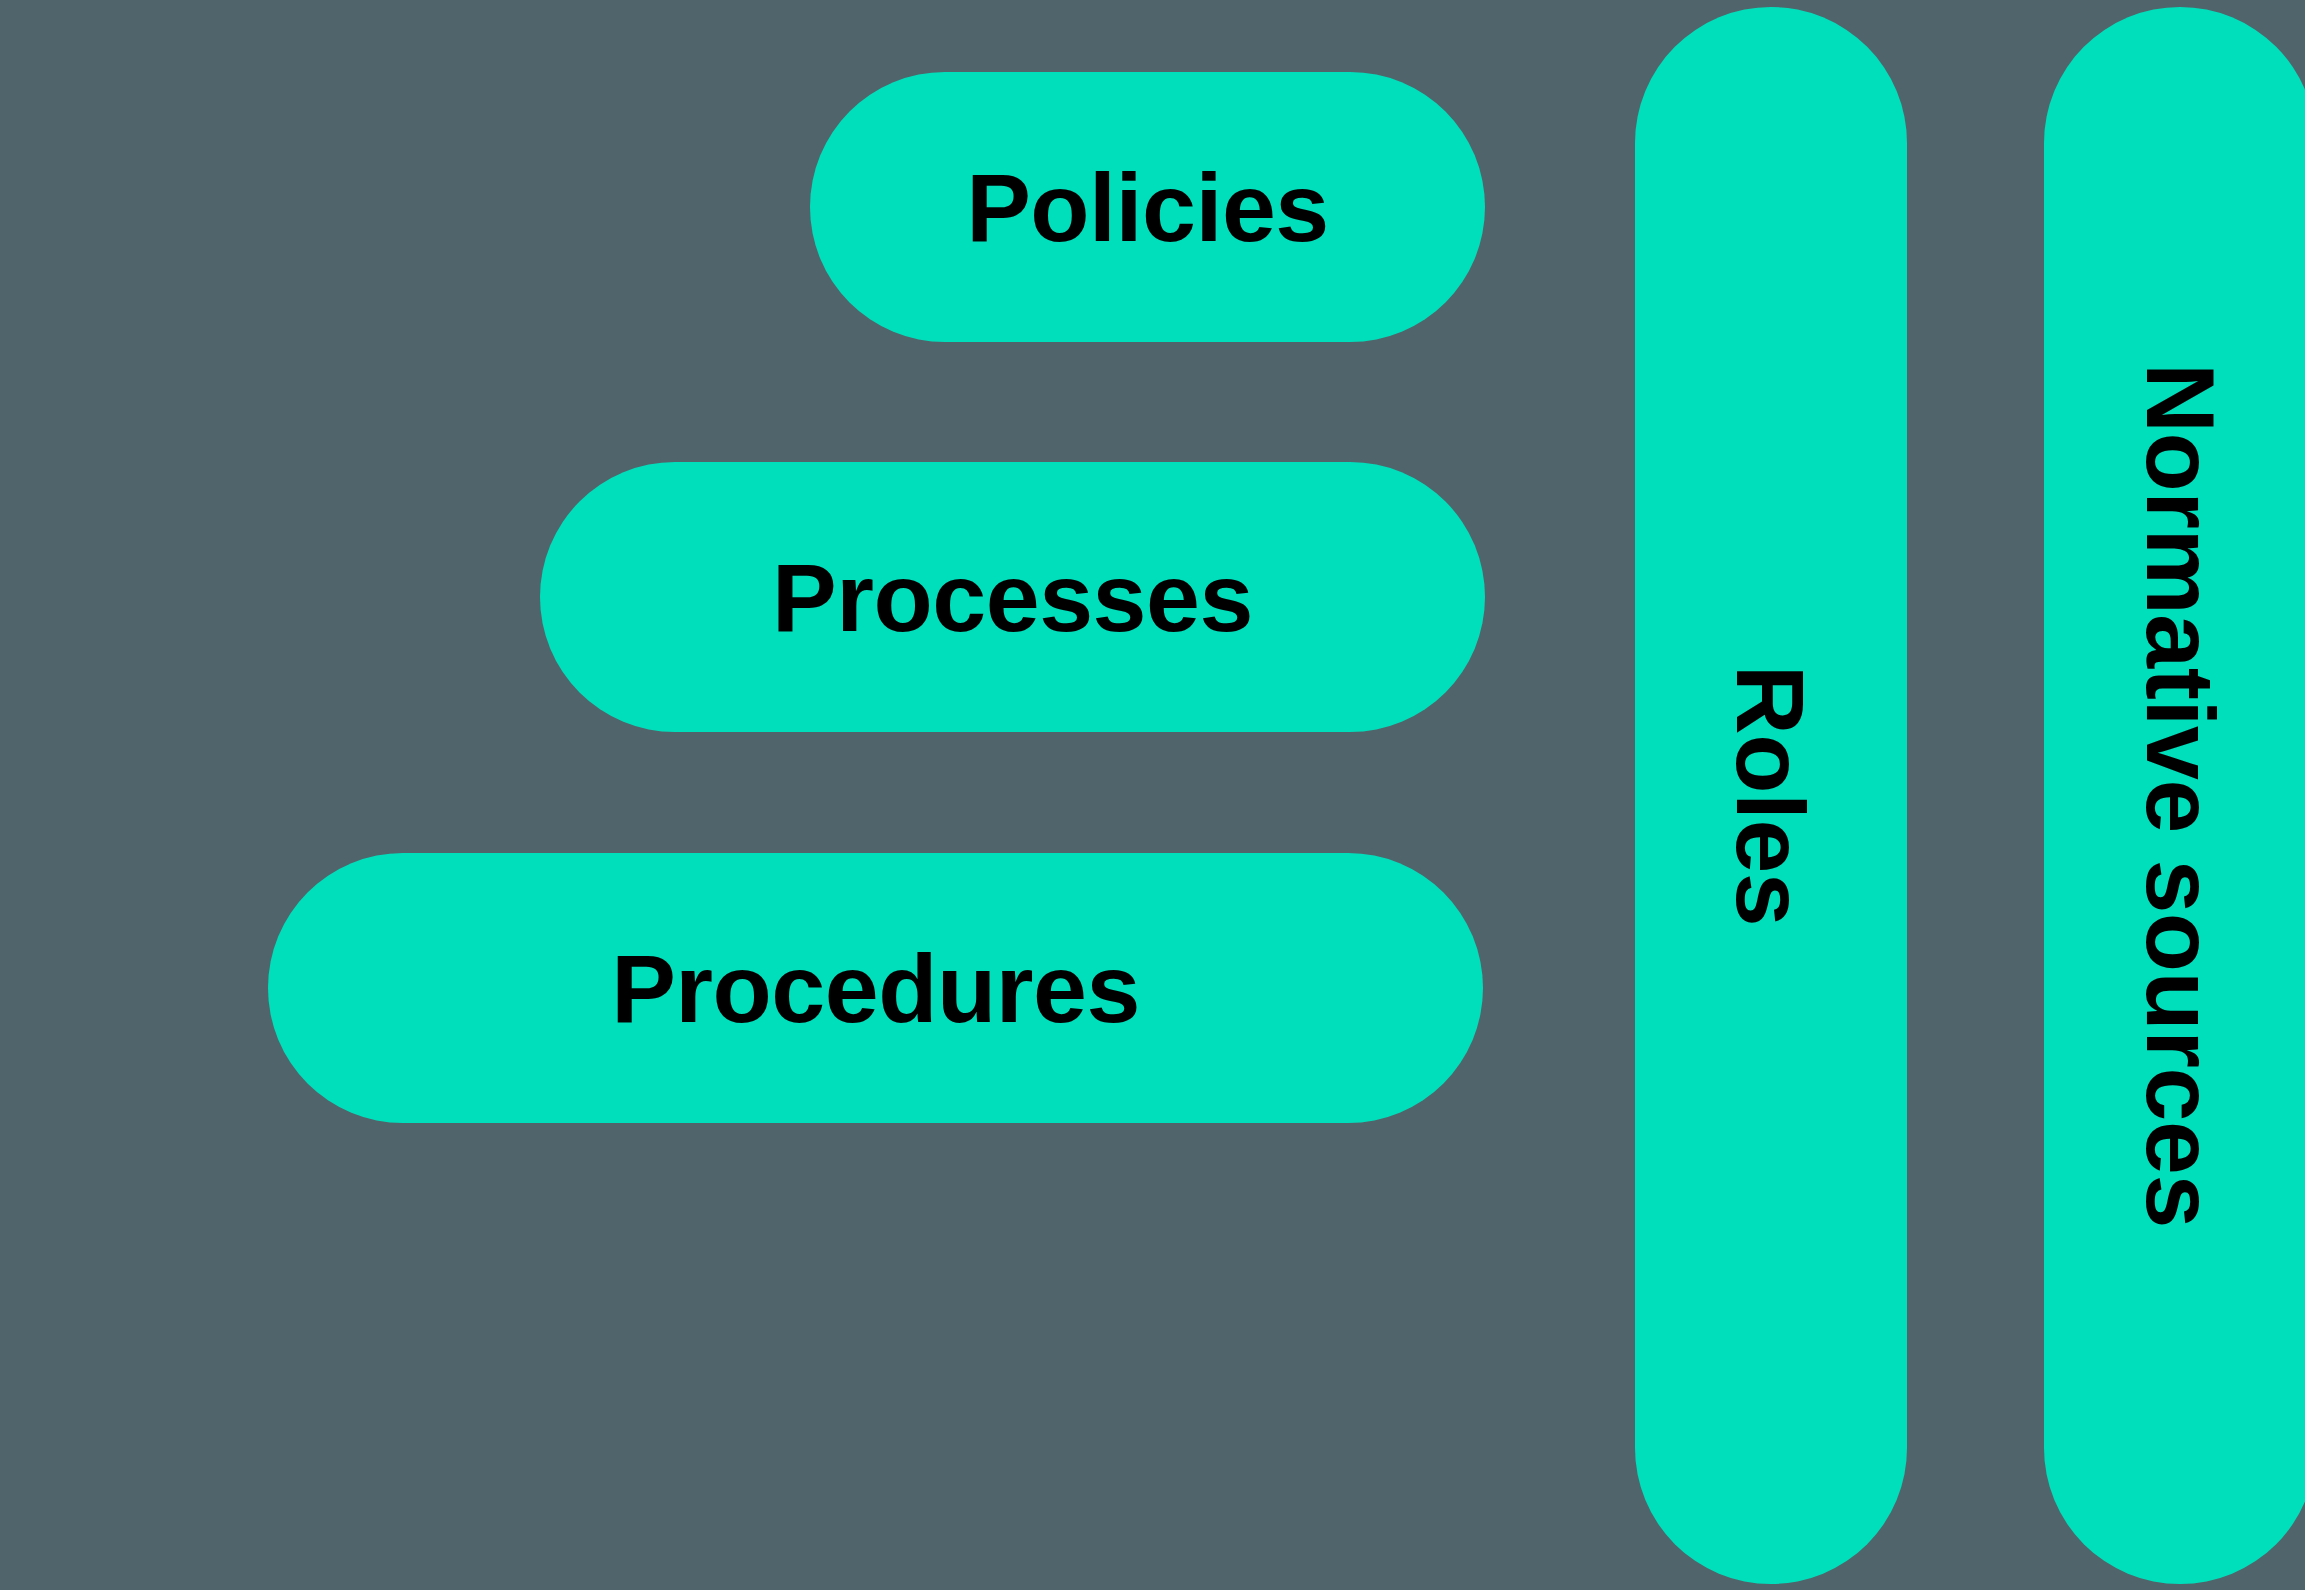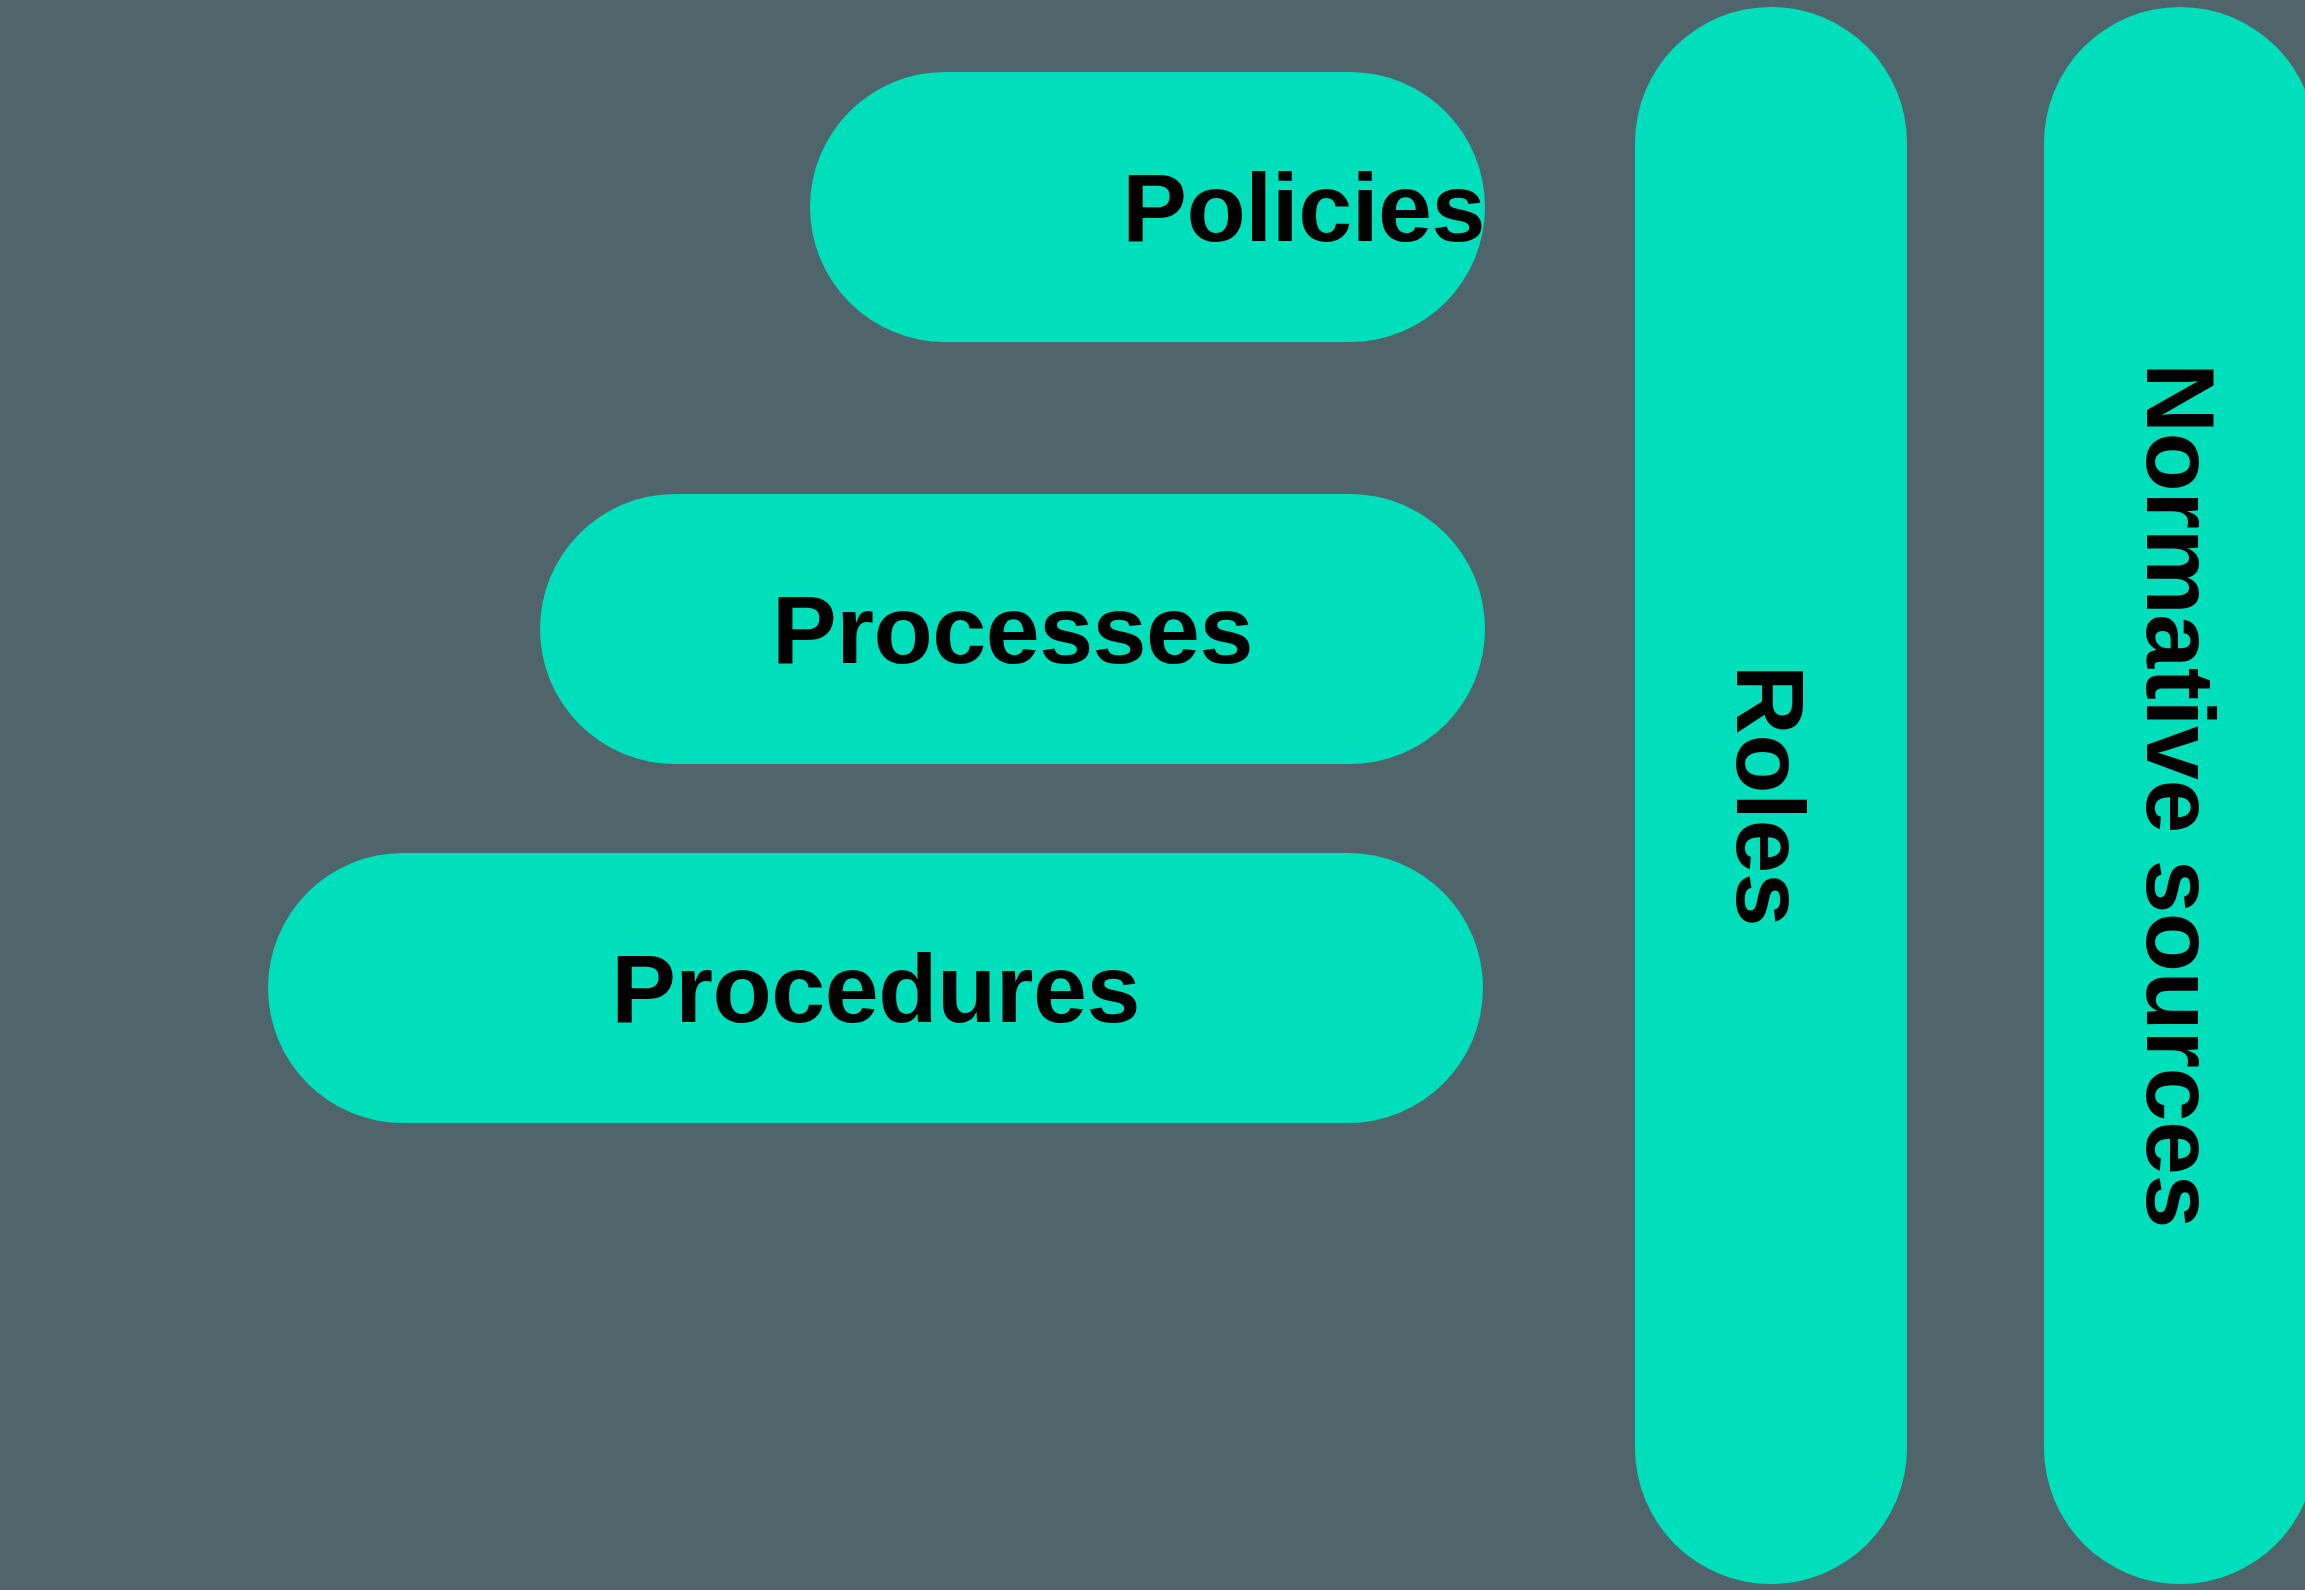--- a/index.html
+++ b/index.html
@@ -33,22 +33,22 @@
     font-weight: bold;
     letter-spacing: -0.5px;
     white-space: nowrap;
     line-height: 1;
   }
 
   
   .tier { height: 270px; }
   .tier .pill-label { font-size: 97px; }
 
-  #tier-policies   { left: 810px;  top:   72px; width:  675px; justify-content: flex-end; }
-  #tier-processes  { left: 540px;  top:  462px; width: 945px; margin-top: 32px; }
+  #tier-policies   { left: 810px;  top:   72px; width:  675px; }
+  #tier-processes  { left: 540px;  top:  462px; width: 945px; }
   #tier-procedures { left: 268px;  top:  853px; width: 1215px; }
   #tier-templates  { left:   0px;  top: 1244px; width: 1485px; }
 
   
   .column { top: 7.2px; height: 1577px; }
   .column .pill-label {
     font-size: 97px;
     transform: rotate(90deg);
     transform-origin: center center;
   }

